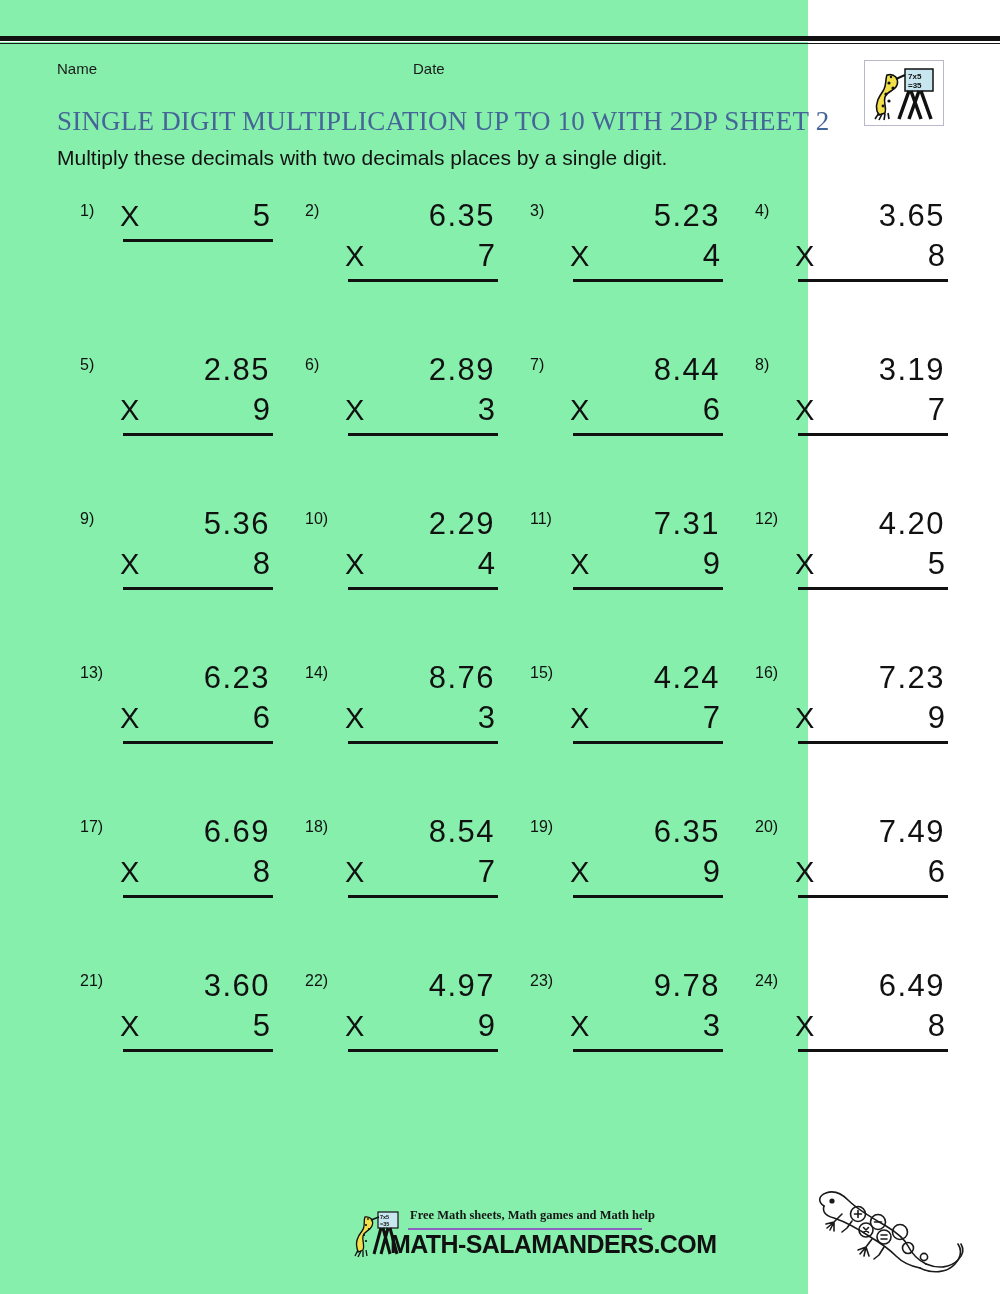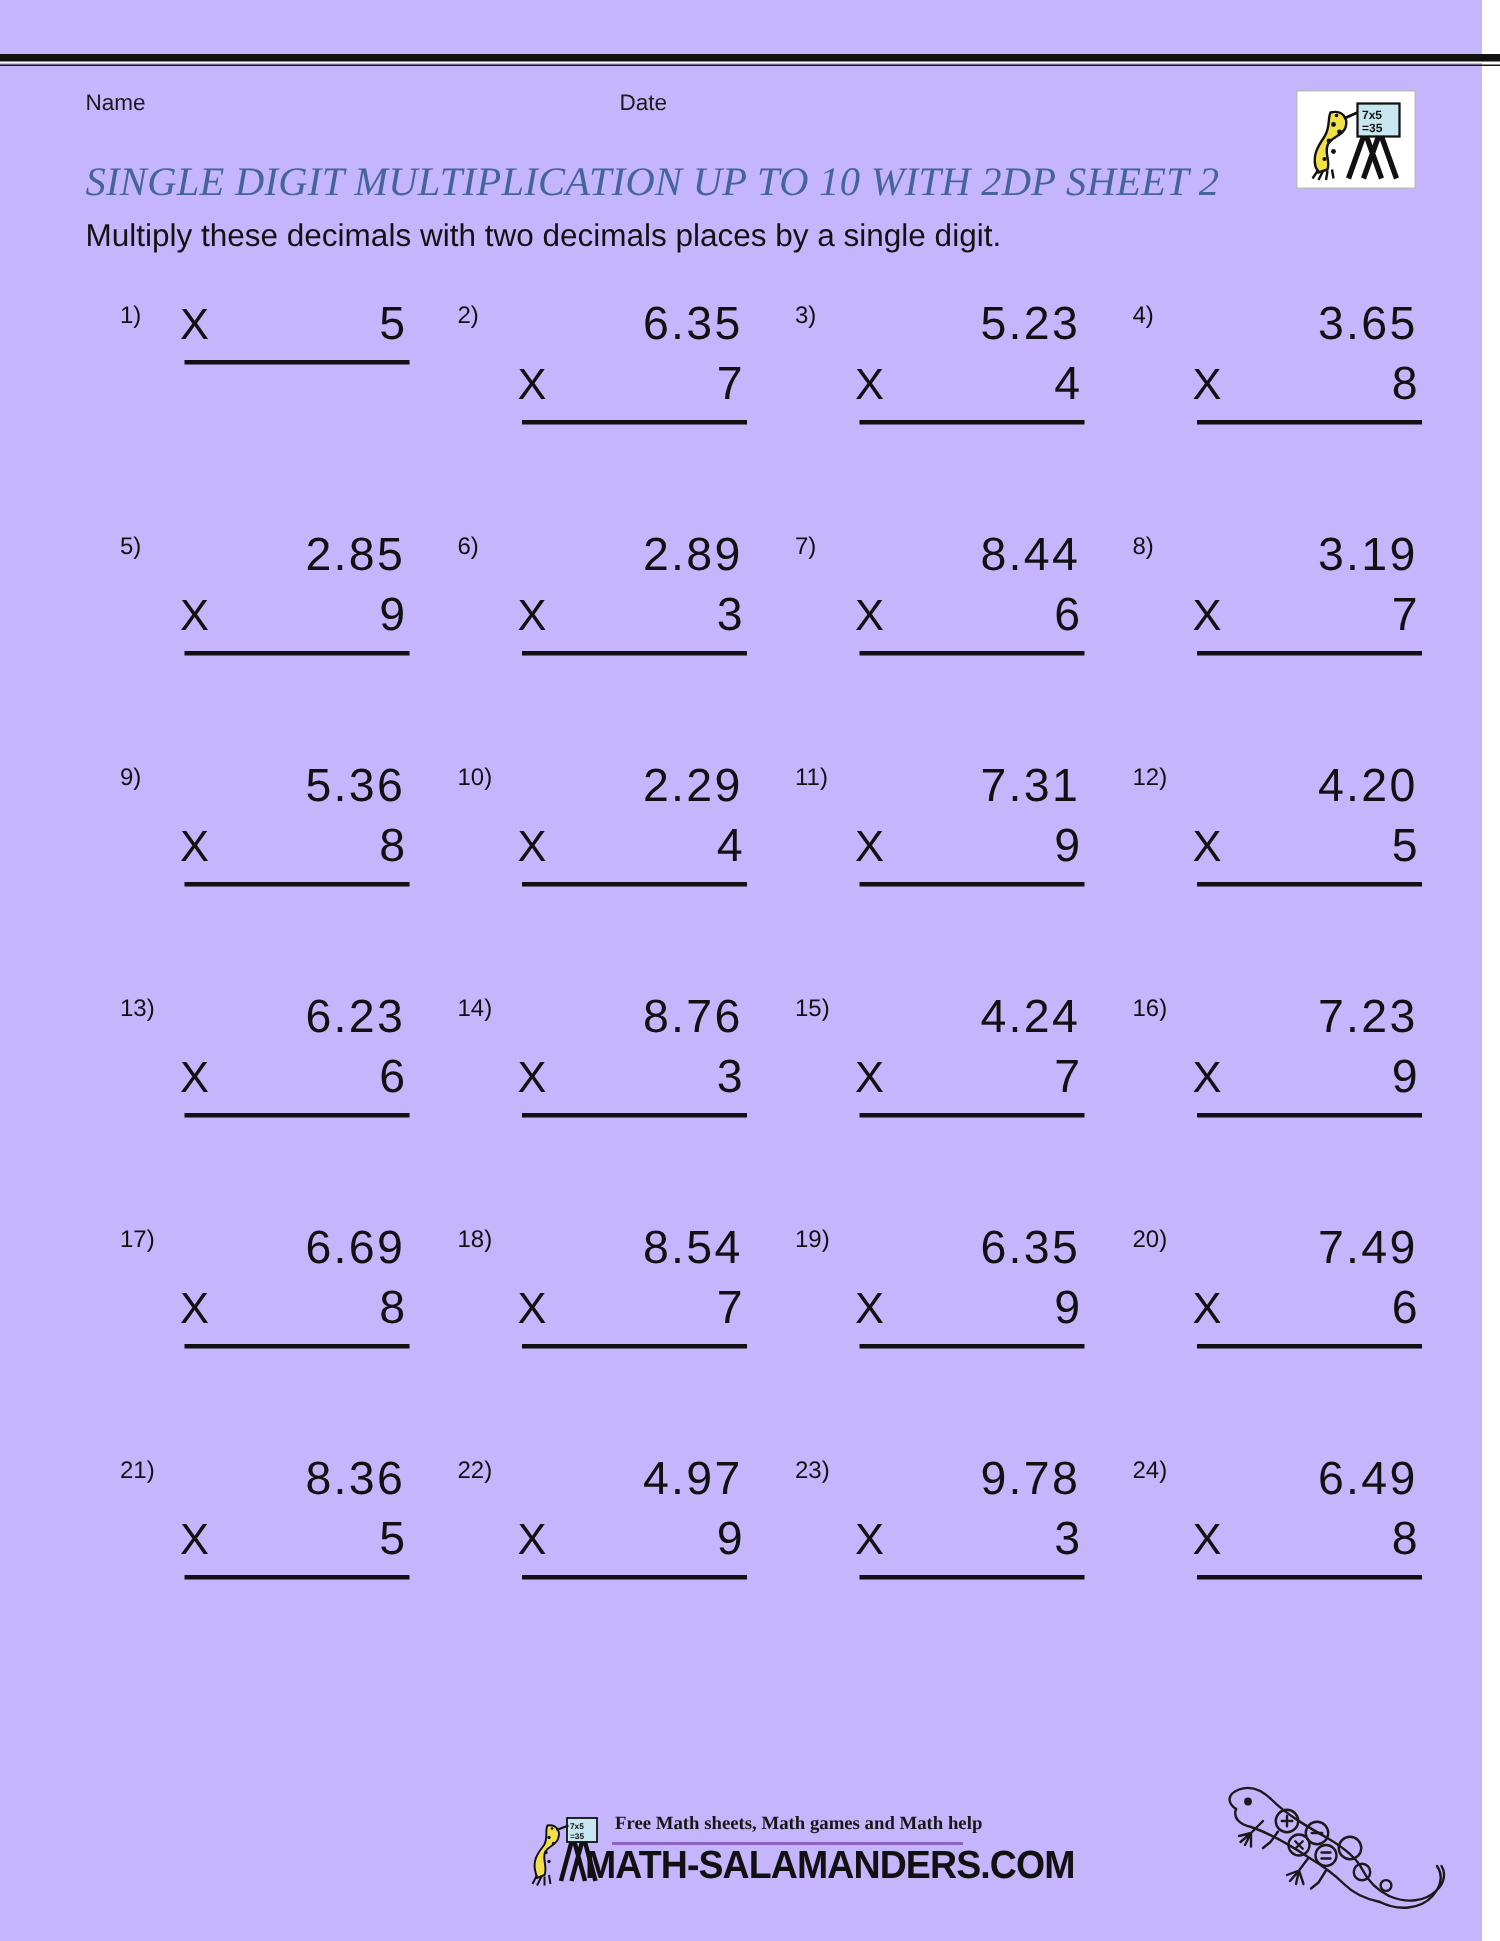--- a/index.html
+++ b/index.html
@@ -12,23 +12,23 @@
     height: 1294px;
     position: relative;
     font-family: "Liberation Sans", sans-serif;
     overflow: hidden;
   }
 
   
   .page {
     position: absolute;
     left: 0; top: 0;
-    width: 988px;
+    width: 808px;
     height: 1294px;
-    background: #c4b5fd;
+    background: #86efac;
   }
   .top-rule {
     position: absolute;
     left: 0;
     top: 36px;
     width: 1000px;
     height: 5px;
     background: #111111;
     border-bottom: 1px solid #ffffff;
   }
@@ -70,21 +70,20 @@
 
   .worksheet-title {
     position: absolute;
     left: 57px;
     top: 106px;
     font-family: "Liberation Serif", serif;
     font-size: 27px;
     letter-spacing: 0.2px;
     color: #456598;
     white-space: nowrap;
-    font-style: italic;
   }
   .worksheet-subtitle {
     position: absolute;
     left: 57px;
     top: 146px;
     font-size: 21px;
     color: #121212;
     white-space: nowrap;
   }
 
@@ -463,21 +462,21 @@
           </div>
           <div class="answer-rule"></div>
         </div>
       </div>
     </div>
 
     <div class="row">
       <div class="cell">
         <div class="qnum">21)</div>
         <div class="sum">
-          <div class="operand-top">8.36</div>
+          <div class="operand-top">3.60</div>
           <div class="operand-bottom-line">
             <span class="op-sign">X</span>
             <span>5</span>
           </div>
           <div class="answer-rule"></div>
         </div>
       </div>
       <div class="cell">
         <div class="qnum">22)</div>
         <div class="sum">

